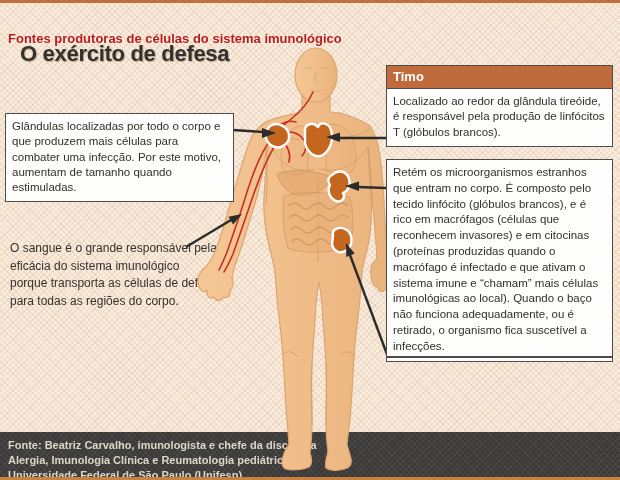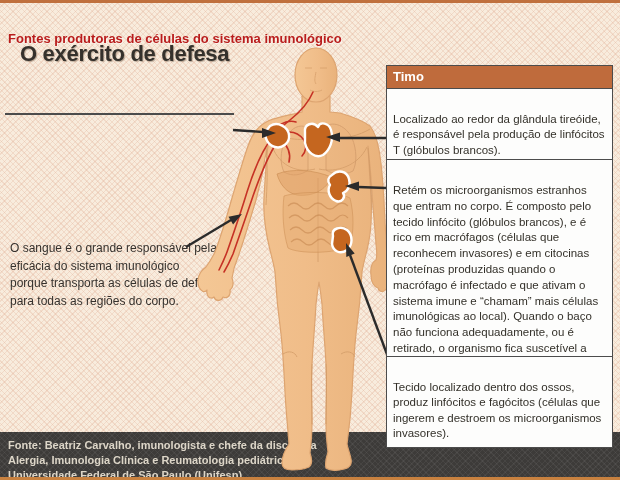--- a/index.html
+++ b/index.html
@@ -44,21 +44,21 @@
     position:absolute;z-index:5;
     border:1px solid #4c4c4c;background:#fdfdfc;
     box-shadow:0 0 0 0 transparent;
   }
   .callout-header{
     background:#bf6b3c;color:#ffffff;
     font-size:13px;font-weight:bold;
     padding:3px 12px 4px 6px;border-bottom:1px solid #4c4c4c;
   }
   .callout-body{
-    padding:23px 6px 6px 6px;
+    padding:5px 6px 6px 6px;
     font-size:11.5px;line-height:15.3px;color:#333029;
   }
   #box-linfonodos{left:5px;top:113px;width:227px;}
   #box-timo{left:386px;top:65px;width:225px;}
   #box-baco{left:386px;top:159px;width:225px;}
   #box-baco .callout-body{line-height:15.8px;}
   #box-medula{left:386px;top:356px;width:225px;}
 </style>
 </head>
 <body>
@@ -217,26 +217,26 @@
         <path d="M186,247 L231,220" fill="none"></path>
         <polygon points="242,214 233.1,224.5 228.5,216.7" stroke="none"></polygon>
       </g>
     </g>
   </g>
 </svg>
 
 <div class="blood-note">O sangue é o grande responsável pela eficácia do sistema imunológico porque transporta as células de defesa para todas as regiões do corpo.</div>
 
 <div class="callout" id="box-linfonodos">
+  <div class="callout-body">Glândulas localizadas por todo o corpo e que produzem mais células para combater uma infecção. Por este motivo, aumentam de tamanho quando estimuladas.</div>
 </div>
 
 <div class="callout" id="box-timo">
   <div class="callout-header">Timo</div>
   <div class="callout-body">Localizado ao redor da glândula tireóide, é responsável pela produção de linfócitos T (glóbulos brancos).</div>
 </div>
 
 <div class="callout" id="box-baco">
   <div class="callout-body">Retém os microorganismos estranhos que entram no corpo. É composto pelo tecido linfócito (glóbulos brancos), e é rico em macrófagos (células que reconhecem invasores) e em citocinas (proteínas produzidas quando o macrófago é infectado e que ativam o sistema imune e “chamam” mais células imunológicas ao local). Quando o baço não funciona adequadamente, ou é retirado, o organismo fica suscetível a infecções.</div>
 </div>
 
 <div class="callout" id="box-medula">
-  <div class="callout-body">Tecido localizado dentro dos ossos, produz linfócitos e fagócitos (células que ingerem e destroem os microorganismos invasores).</div>
 </div>
 
 </body></html>

